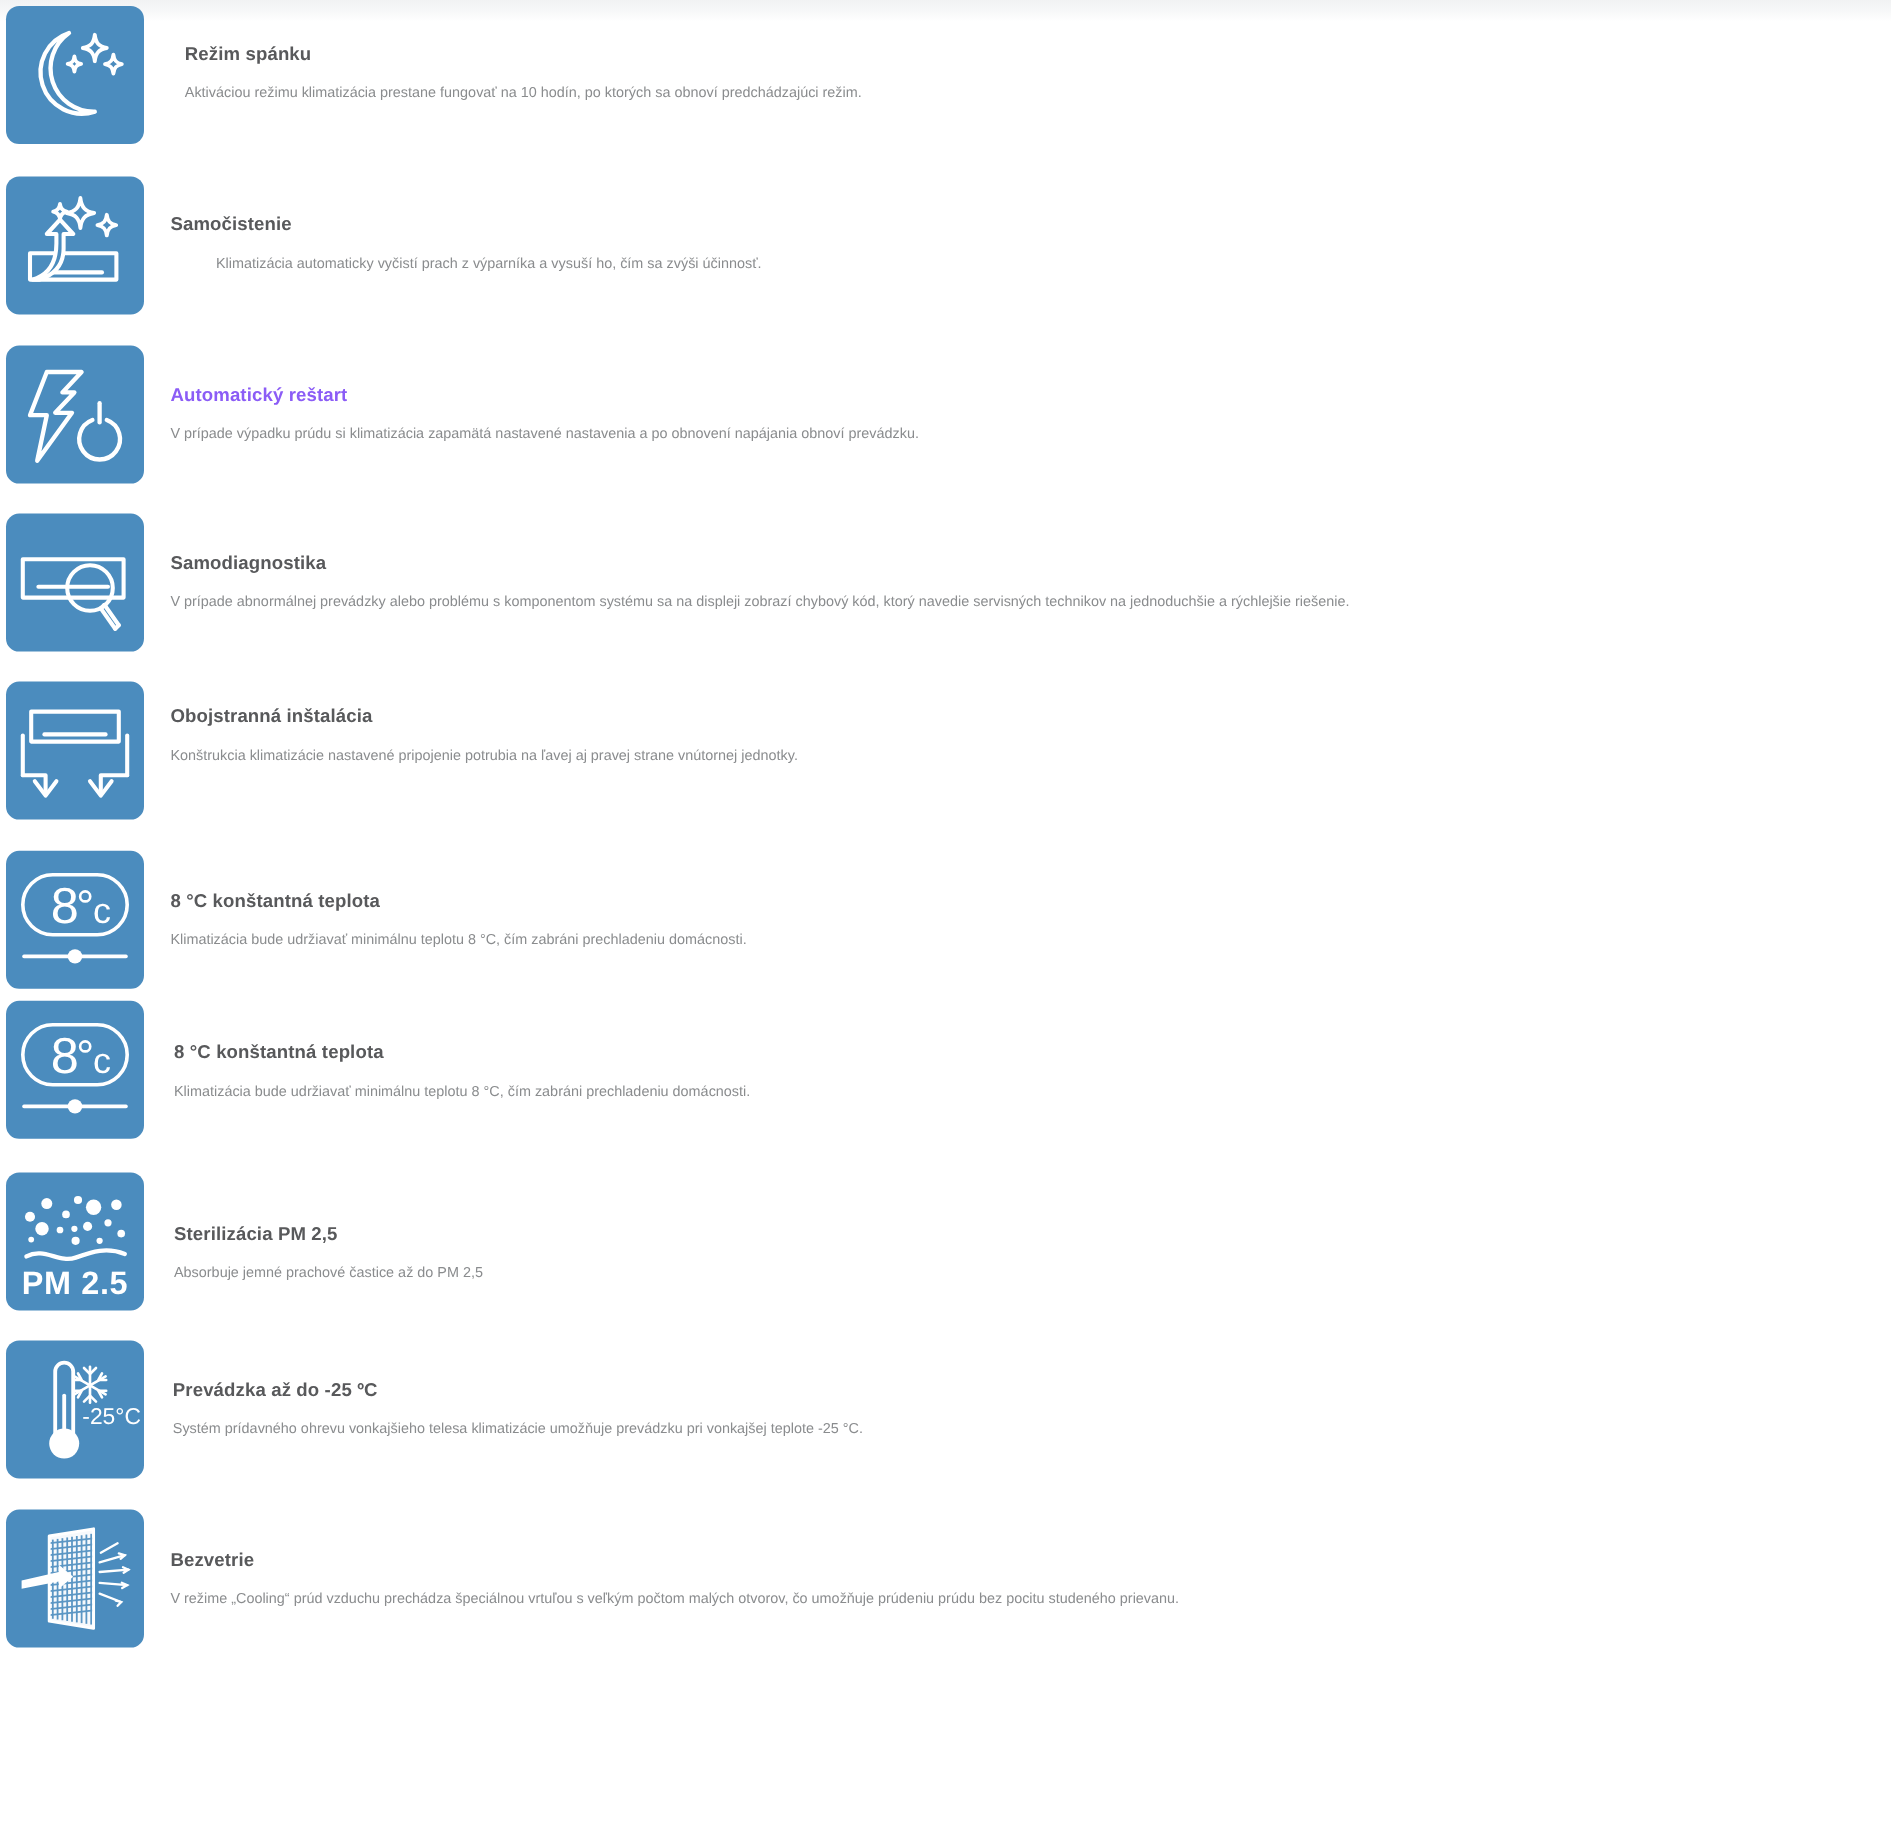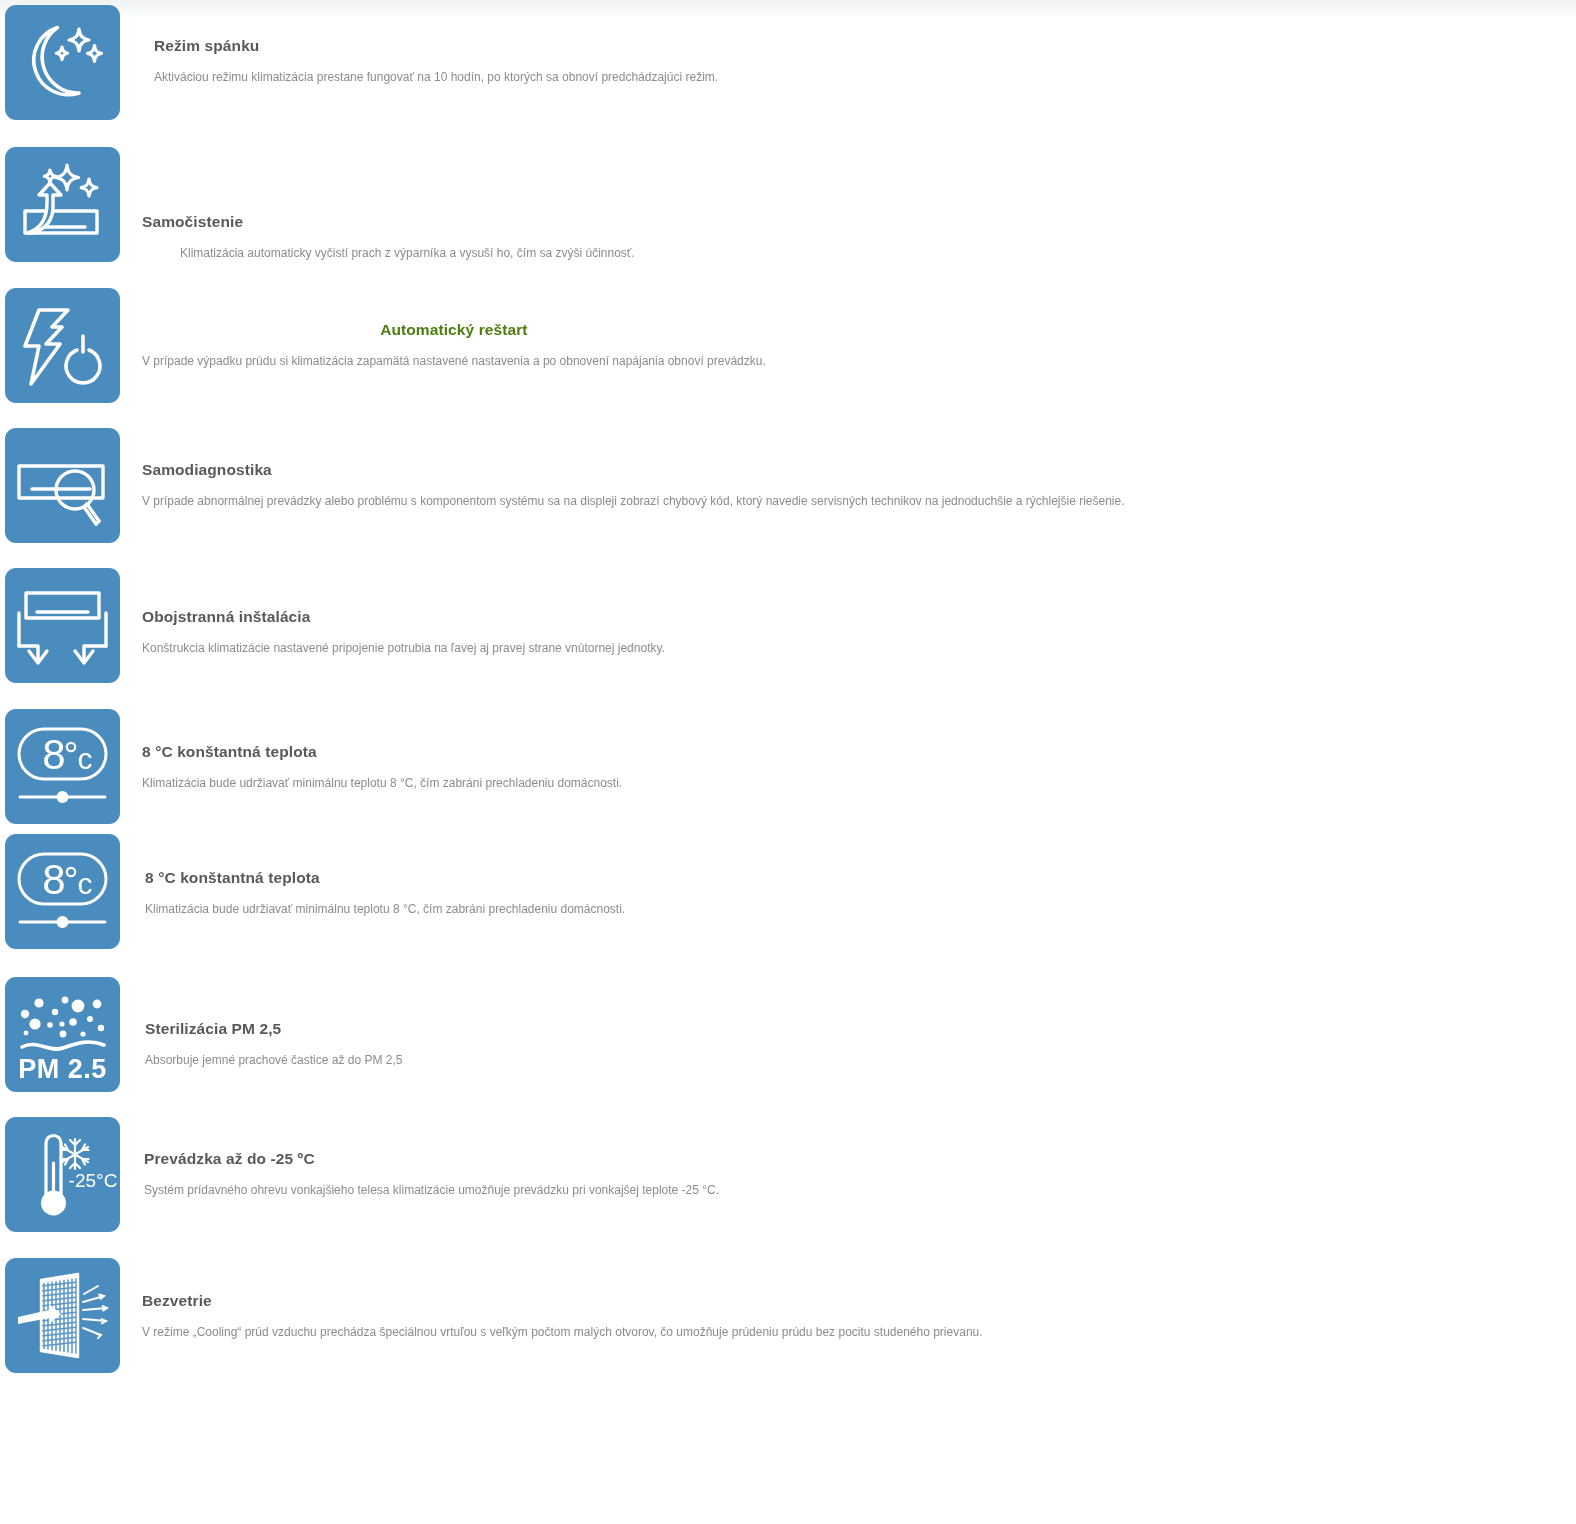--- a/index.html
+++ b/index.html
@@ -85,53 +85,53 @@
         <div class="feature-desc" style="color: rgb(138, 140, 142);">Aktiváciou režimu klimatizácia prestane fungovať na 10 hodín, po ktorých sa obnoví predchádzajúci režim.</div>
       </div>
     </div>
     <div class="feature-row" style="top: 0px;">
       <div class="feature-icon" style="top: 147px; background: rgb(75, 140, 190);">
         <svg viewBox="0 0 115 115">
           <use href="#sym-self-clean-sparkle-icon"></use>
         </svg>
       </div>
       <div class="feature-text" style="left: 142px; top: 178px;">
-        <div class="feature-title" style="color: rgb(88, 89, 91); margin-top: 34px;">Samočistenie</div>
+        <div class="feature-title" style="color: rgb(88, 89, 91);">Samočistenie</div>
         <div class="feature-desc" style="color: rgb(138, 140, 142); margin-left: 38px;">Klimatizácia automaticky vyčistí prach z výparníka a vysuší ho, čím sa zvýši účinnosť.</div>
       </div>
     </div>
     <div class="feature-row" style="top: 0px;">
       <div class="feature-icon" style="top: 288px; background: rgb(75, 140, 190);">
         <svg viewBox="0 0 115 115">
           <use href="#sym-lightning-power-icon"></use>
         </svg>
       </div>
       <div class="feature-text" style="left: 142px; top: 320px;">
-        <div class="feature-title" style="color: #4d7c0f; text-align: center;">Automatický reštart</div>
+        <div class="feature-title" style="color: #8b5cf6;">Automatický reštart</div>
         <div class="feature-desc" style="color: rgb(138, 140, 142);">V prípade výpadku prúdu si klimatizácia zapamätá nastavené nastavenia a po obnovení napájania obnoví prevádzku.</div>
       </div>
     </div>
     <div class="feature-row" style="top: 0px;">
       <div class="feature-icon" style="top: 428px; background: rgb(75, 140, 190);">
         <svg viewBox="0 0 115 115">
           <use href="#sym-unit-magnifier-icon"></use>
         </svg>
       </div>
       <div class="feature-text" style="left: 142px; top: 460px;">
         <div class="feature-title" style="color: rgb(88, 89, 91);">Samodiagnostika</div>
         <div class="feature-desc" style="color: rgb(138, 140, 142);">V prípade abnormálnej prevádzky alebo problému s komponentom systému sa na displeji zobrazí chybový kód, ktorý navedie servisných technikov na jednoduchšie a rýchlejšie riešenie.</div>
       </div>
     </div>
     <div class="feature-row" style="top: 0px;">
       <div class="feature-icon" style="top: 568px; background: rgb(75, 140, 190);">
         <svg viewBox="0 0 115 115">
           <use href="#sym-two-sided-piping-icon"></use>
         </svg>
       </div>
-      <div class="feature-text" style="left: 142px; top: 607px;">
+      <div class="feature-text" style="left: 142px; top: 588px;">
         <div class="feature-title" style="color: rgb(88, 89, 91);">Obojstranná inštalácia</div>
         <div class="feature-desc" style="color: rgb(138, 140, 142);">Konštrukcia klimatizácie nastavené pripojenie potrubia na ľavej aj pravej strane vnútornej jednotky.</div>
       </div>
     </div>
     <div class="feature-row" style="top: 0px;">
       <div class="feature-icon" style="top: 709px; background: rgb(75, 140, 190);">
         <svg viewBox="0 0 115 115">
           <use href="#sym-eight-degree-icon"></use>
         </svg>
       </div>

